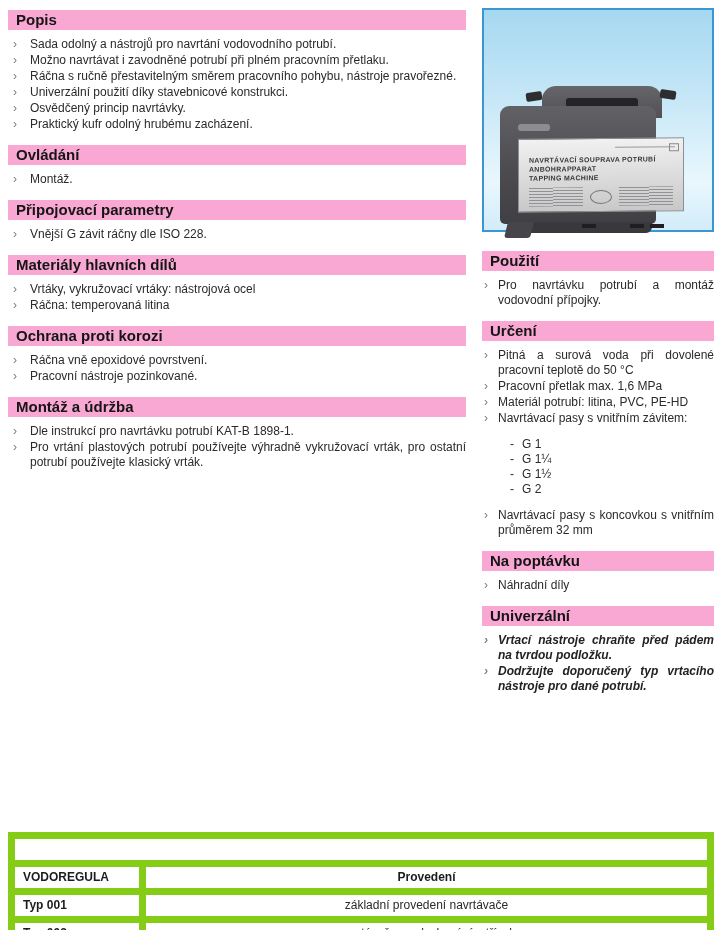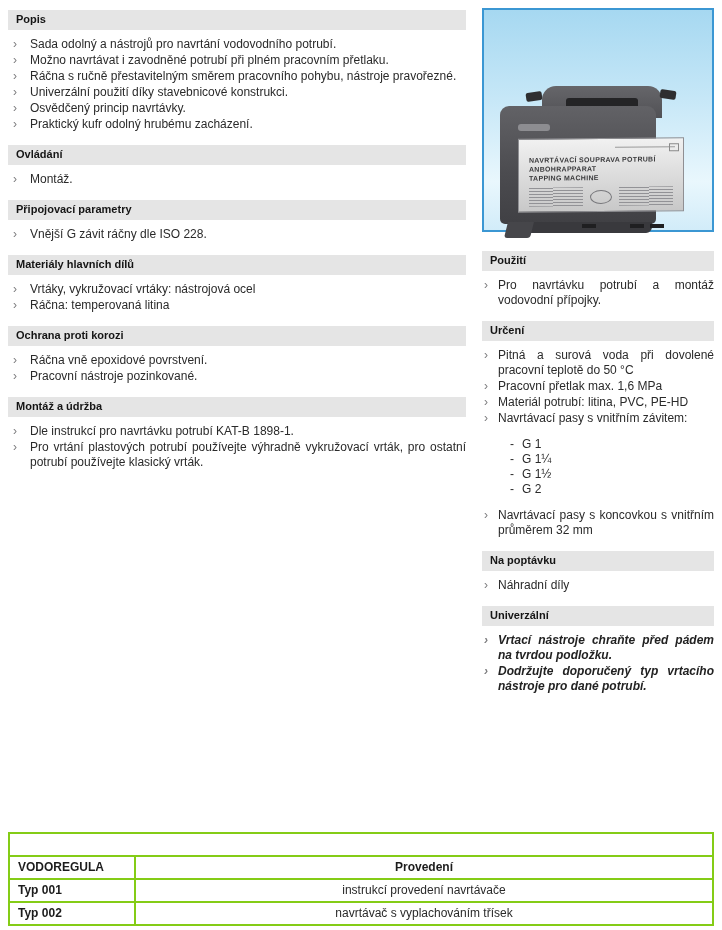--- a/index.html
+++ b/index.html
@@ -5,21 +5,21 @@
   html,body{margin:0;padding:0;background:#ffffff;}
   #page{
     position:relative;width:722px;height:930px;background:#ffffff;
     font-family:"Liberation Sans",sans-serif;color:#2a2a2a;overflow:hidden;
   }
   
   #left-col{position:absolute;left:8px;top:10px;width:458px;}
   #right-col{position:absolute;left:482px;top:251px;width:232px;}
 
   .sec-h{
-    background:#e5e5e5;color:#151515;font-weight:bold;font-size:11px;
+    background:#f9a8d4;color:#151515;font-weight:bold;font-size:15px;
     line-height:15px;padding:2px 8px 3px;margin:13px 0 0;
   }
   .section:first-child .sec-h{margin-top:0;}
   ul.bullets{list-style:none;margin:7px 0 0;padding:0;}
   ul.bullets>li{
     position:relative;padding-left:22px;font-size:12px;line-height:15px;
     color:#2a2a2a;text-align:justify;margin:0 0 1px;
   }
   ul.bullets>li::before{content:"\203A";position:absolute;left:5px;top:0;color:#7d7d7f;}
   #right-col ul.bullets>li{padding-left:16px;}
@@ -66,21 +66,21 @@
   .slot.s1{left:70px;}.slot.s2{left:118px;}.slot.s3{left:138px;}
   .foot{position:absolute;left:6px;bottom:-14px;width:26px;height:16px;background:#46464a;transform:skewX(-14deg);border-radius:0 0 3px 3px;}
 
   
   #offer-table{position:absolute;left:8px;top:832px;width:706px;}
   .tbl{width:100%;border-collapse:collapse;border:2px solid #1277bd;}
   .tbl-title td{
     background:#1277bd;color:#ffffff;font-weight:bold;font-size:13px;
     padding:3px 8px 4px;border:1px solid #1277bd;
   }
-  .tbl td,.tbl th{border:2px solid #84cc16;font-size:12px;padding:3px 8px 4px;background:#fff;}
+  .tbl td,.tbl th{border:7px solid #84cc16;font-size:12px;padding:3px 8px 4px;background:#fff;}
   .tbl .c1{width:108px;font-weight:bold;text-align:left;color:#1c1c1c;}
   .tbl .c2{text-align:center;color:#2a2a2a;}
   .tbl .hdr .c2{font-weight:bold;color:#1c1c1c;margin-left:24px;}
 </style>
 </head>
 <body>
 
 <div id="page">
 
   <div id="left-col">
@@ -203,21 +203,21 @@
       <tbody>
         <tr class="tbl-title">
           <td colspan="2">STANDARDNÍ NABÍDKA</td>
         </tr>
         <tr class="hdr">
           <td class="c1">VODOREGULA</td>
           <td class="c2">Provedení</td>
         </tr>
       <tr>
             <td class="c1">Typ 001</td>
-            <td class="c2">instrukcí provedení navrtávače</td>
+            <td class="c2">základní provedení navrtávače</td>
           </tr>
           <tr>
             <td class="c1">Typ 002</td>
             <td class="c2">navrtávač s vyplachováním třísek</td>
           </tr>
         </tbody>
     </table>
   </div>
 
 </div>

